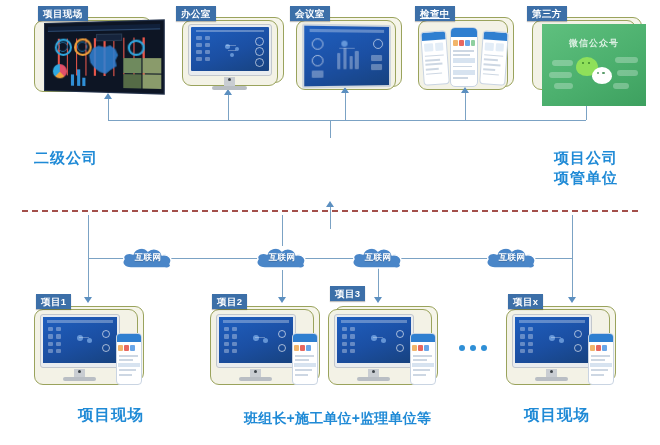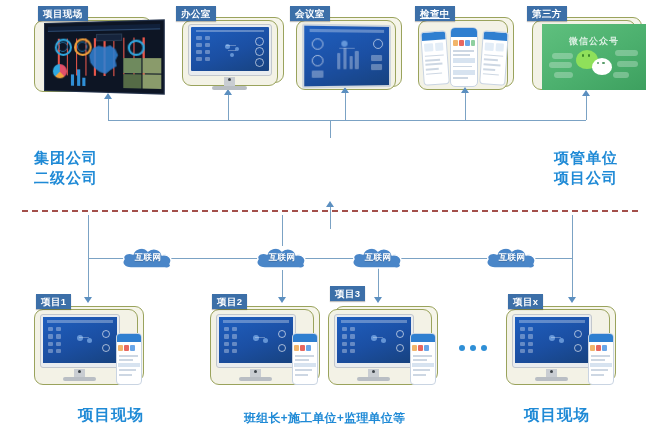--- a/index.html
+++ b/index.html
@@ -140,21 +140,21 @@
     color:#ffffff; font-weight:bold; font-size:8.5px;
     letter-spacing:.3px; z-index:6; text-shadow:0 1px 1px rgba(0,0,0,.2);
   }
 
   
   .caption {
     position:absolute; color:#1f8ad6; font-weight:bold;
     white-space:nowrap; z-index:6;
   }
   .caption.big { font-size:15.5px; letter-spacing:1px; }
-  .caption.small { font-size:12px; letter-spacing:.2px;font-family:Liberation Mono, monospace; }
+  .caption.small { font-size:14px; letter-spacing:.2px; }
 
   
   #ellipsis { position:absolute; display:flex; gap:5px; z-index:6; }
   #ellipsis span { width:6px; height:6px; border-radius:50%; background:#2f8fd6; }
 </style>
 </head>
 <body>
 
 <div id="stage">
 
@@ -288,21 +288,21 @@
     <div class="p-txt" style="left:10%; top:62%; width:70%;"></div>
     <div class="p-txt" style="left:10%; top:72%; width:50%;"></div>
     <div class="p-txt" style="left:10%; top:80%; width:64%;"></div>
   </div>
 
   <div class="tag" style="left:527px; top:6px;">第三方</div>
 
   <div class="card back2" style="left:538px; top:17px; width:104px; height:70px;"></div>
   <div class="card" style="left:532px; top:20px; width:104px; height:70px;"></div>
 
-  <div class="screen green-panel" style="left:542px; top:24px; width:104px; height:66px;">
+  <div class="screen green-panel" style="left:542px; top:24px; width:104px; height:82px;">
     <div style="position:absolute; left:0; top:16%; width:100%; text-align:center;
                 color:rgba(255,255,255,.78); font-size:9px; font-weight:bold; letter-spacing:1px;">微信公众号</div>
 
     <div style="position:absolute; left:33%; top:40%; width:22px; height:19px;
                 background:#8fe05a; border-radius:50% 50% 50% 50%/55% 55% 45% 45%;"></div>
     <div style="position:absolute; left:48%; top:52%; width:20px; height:17px;
                 background:#ffffff; border-radius:50% 50% 50% 50%/55% 55% 45% 45%;"></div>
     <div style="position:absolute; left:38%; top:46%; width:2.5px; height:2.5px; border-radius:50%; background:#3c8a2c;"></div>
     <div style="position:absolute; left:44%; top:46%; width:2.5px; height:2.5px; border-radius:50%; background:#3c8a2c;"></div>
     <div style="position:absolute; left:53%; top:58%; width:2.2px; height:2.2px; border-radius:50%; background:#5a9b6a;"></div>
@@ -330,27 +330,26 @@
   <div class="conn conn-v" style="left:465px; top:93px; height:27px;"></div>
   <div class="arrow-up" style="left:461px; top:87px;"></div>
 
   <div class="conn conn-v" style="left:586px; top:96px; height:24px;"></div>
   <div class="arrow-up" style="left:582px; top:90px;"></div>
 
   <div class="conn conn-v" style="left:330px; top:120px; height:18px;"></div>
 
 
   <div class="org" style="left:34px; top:148px;">
-    <div>集团公司</div>
     <div>二级公司</div>
   </div>
 
   <div class="org" style="left:554px; top:148px;">
+    <div>项目公司</div>
     <div>项管单位</div>
-    <div>项目公司</div>
   </div>
 
   <div id="divider"></div>
 
   <div class="conn conn-v" style="left:330px; top:207px; height:22px;"></div>
   <div class="arrow-up" style="left:326px; top:201px;"></div>
 
   <div class="conn conn-h" style="left:88px; top:258px; width:484px;"></div>
 
   <div class="inet" style="left:120px; top:246px; width:56px; height:24px;">

